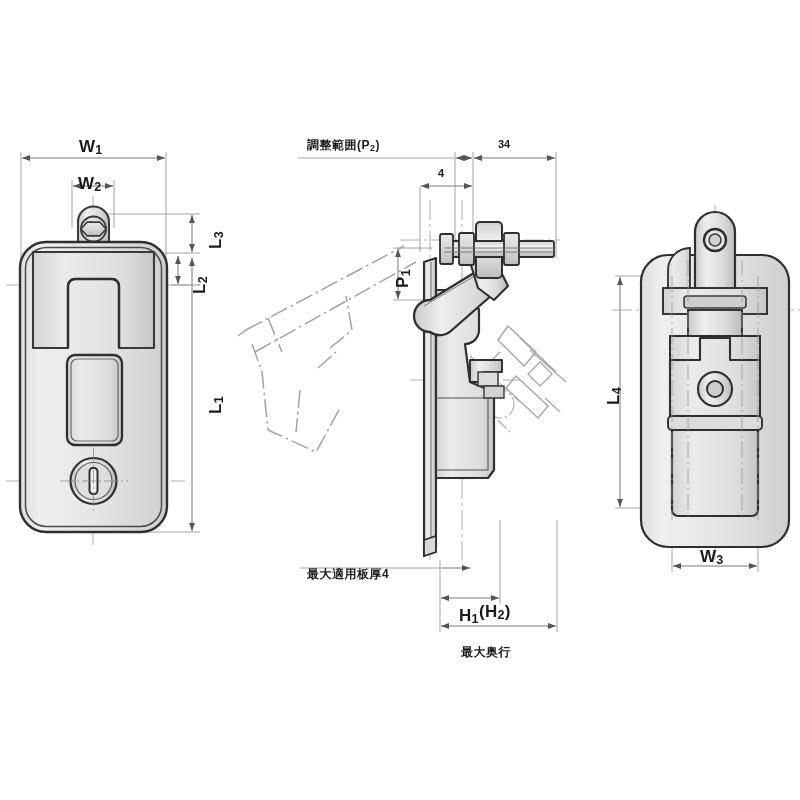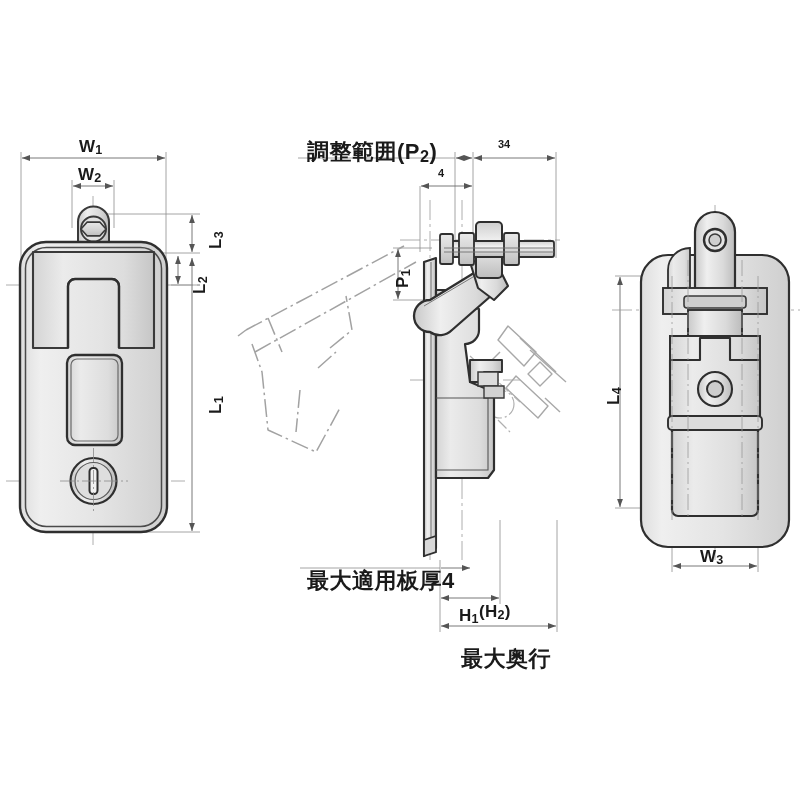--- a/index.html
+++ b/index.html
@@ -31,21 +31,21 @@
     color: #1a1a1a;
     white-space: nowrap;
     font-family: "Liberation Sans", sans-serif;
   }
   .lbl-dim {
     font-size: 17px;
     font-weight: bold;
     letter-spacing: 0.3px;
   }
   .lbl-jp {
-    font-size: 22px;
+    font-size: 12px;
     font-weight: bold;
     letter-spacing: 0.5px;
     padding-left: 10px;
   }
   .lbl-num {
     font-size: 11px;
     font-weight: bold;
   }
   .rot90 {
     transform: rotate(-90deg);
@@ -318,21 +318,21 @@
       <g stroke="#9a9a9a" stroke-width="0.8" fill="none" stroke-dasharray="16 4 2 4">
         <line x1="672" y1="276" x2="672" y2="520"></line>
         <line x1="758" y1="276" x2="758" y2="520"></line>
         <line x1="688" y1="260" x2="688" y2="520"></line>
         <line x1="742" y1="260" x2="742" y2="520"></line>
       </g>
     </g>
   </svg>
 
   <div class="lbl lbl-dim" style="left:79px; top:137px;"><span>W<sub class="sub">1</sub></span></div>
-  <div class="lbl lbl-dim" style="left:78px; top:165px;"><span>W<sub class="sub">2</sub></span></div>
+  <div class="lbl lbl-dim" style="left:78px; top:174px;"><span>W<sub class="sub">2</sub></span></div>
   <div class="lbl lbl-dim rot90" style="left:206px; top:249px;"><span>L<sub class="sub">3</sub></span></div>
   <div class="lbl lbl-dim rot90" style="left:190px; top:294px;"><span>L<sub class="sub">2</sub></span></div>
   <div class="lbl lbl-dim rot90" style="left:206px; top:414px;"><span>L<sub class="sub">1</sub></span></div>
 
   <div class="lbl lbl-jp" style="left:297px; top:137px;"><span>調整範囲(P<sub class="sub">2</sub>)</span></div>
   <div class="lbl lbl-num" style="left:498px; top:138px;"><span>34</span></div>
   <div class="lbl lbl-num" style="left:438px; top:167px;"><span>4</span></div>
   <div class="lbl lbl-dim rot90" style="left:393px; top:288px;"><span>P<sub class="sub">1</sub></span></div>
   <div class="lbl lbl-jp" style="left:297px; top:547px;margin-top:19px;"><span>最大適用板厚4</span></div>
   <div class="lbl lbl-dim" style="left:459px; top:606px;"><span>H<sub class="sub">1</sub></span></div>

